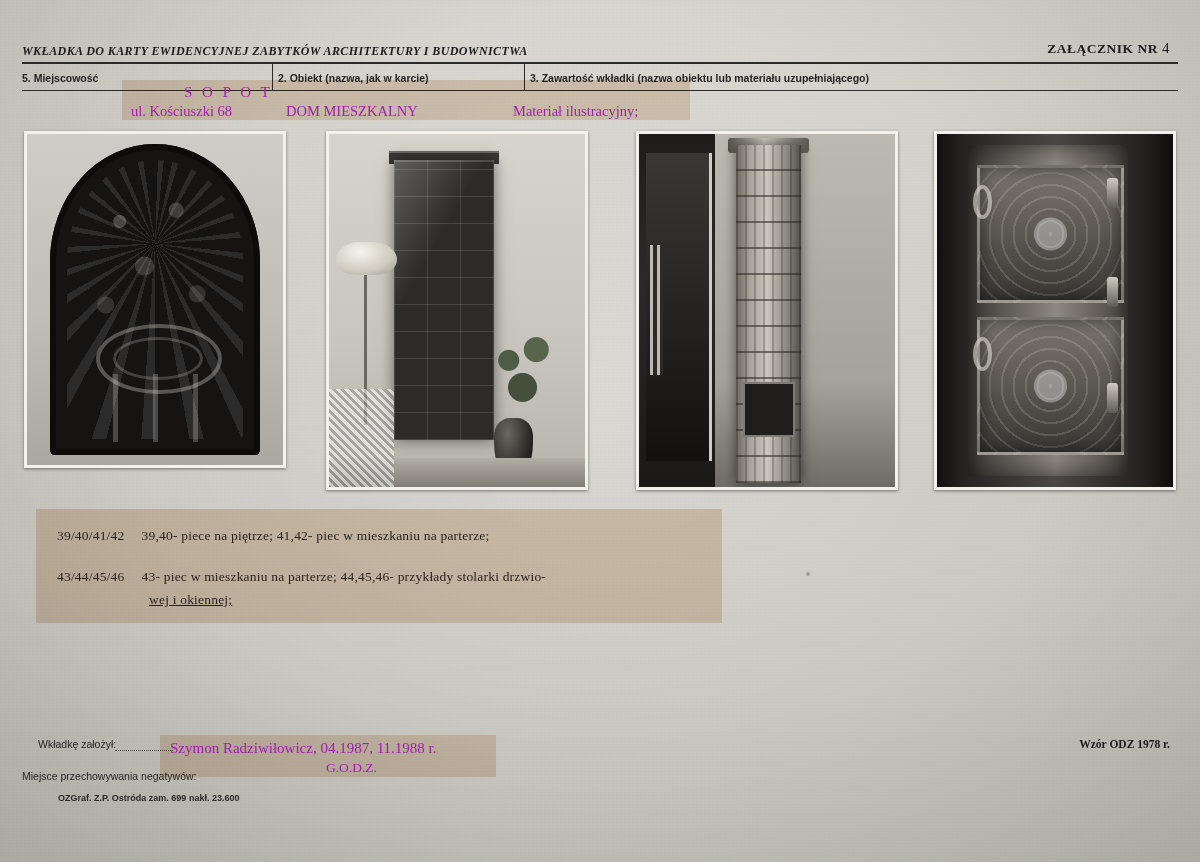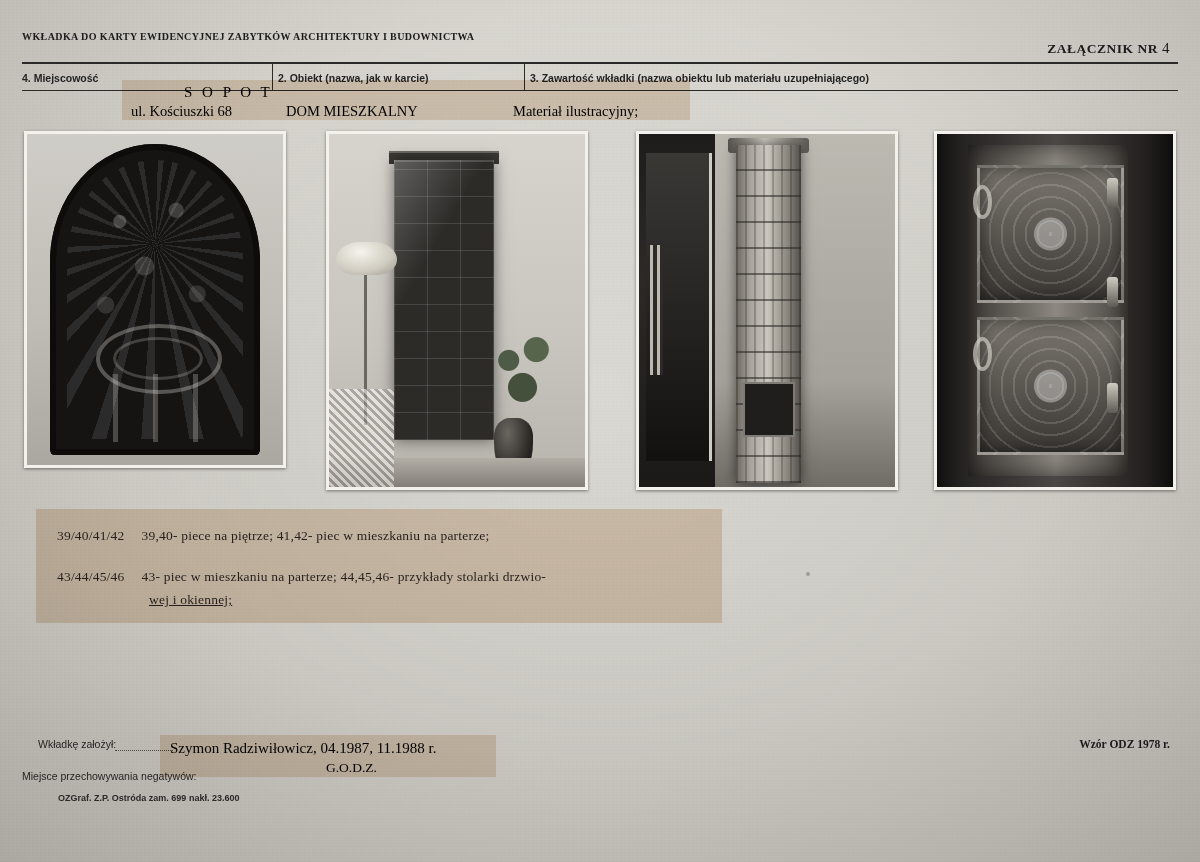--- a/index.html
+++ b/index.html
@@ -36,26 +36,27 @@
   }
 
   
   .rule {
     position: absolute;
     background: #2a2a28;
   }
   .hdr-title {
     position: absolute;
     left: 22px;
-    top: 31px;
-    font-size: 10px;
+    top: 44px;
+    font-size: 12px;
     letter-spacing: .4px;
     font-weight: bold;
     font-family: "Liberation Serif", serif;
     white-space: nowrap;
+    font-style: italic;
   }
   .hdr-annex {
     position: absolute;
     right: 30px;
     top: 40px;
     font-size: 13.5px;
     font-weight: bold;
     letter-spacing: .5px;
     white-space: nowrap;
   }
@@ -82,21 +83,21 @@
 
   
   .typed-strip {
     position: absolute;
     background: rgba(226, 198, 170, 0.55);
     mix-blend-mode: multiply;
   }
   .typed {
     position: absolute;
     font-family: "Liberation Serif", serif;
-    color: #000000;
+    color: #a21caf;
     white-space: nowrap;
   }
 
   
   .photo {
     position: absolute;
     background: #121212;
     box-shadow: 0 1px 3px rgba(0,0,0,.45);
     overflow: hidden;
   }
@@ -416,21 +417,21 @@
   <div class="hdr-annex">
     <span>ZAŁĄCZNIK NR</span><span class="num">4</span>
   </div>
 
   <div class="rule" style="left:22px; top:62px; width:1156px; height:2px;"></div>
   <div class="rule" style="left:22px; top:90px; width:1156px; height:1px;"></div>
 
   <div class="tick" style="left:272px; top:63px; height:27px;"></div>
   <div class="tick" style="left:524px; top:63px; height:27px;"></div>
 
-  <div class="field-label" style="left:22px; top:72px;">4. Miejscowość</div>
+  <div class="field-label" style="left:22px; top:72px;">5. Miejscowość</div>
   <div class="field-label" style="left:278px; top:72px;">2. Obiekt (nazwa, jak w karcie)</div>
   <div class="field-label" style="left:530px; top:72px;">3. Zawartość wkładki (nazwa obiektu lub materiału uzupełniającego)</div>
 
   <div class="typed-strip" style="left:122px; top:80px; width:568px; height:40px;"></div>
   <div class="typed" style="left:184px; top:84px; font-size:15px; letter-spacing:3px;">S O P O T</div>
   <div class="typed" style="left:131px; top:103px; font-size:14.5px;">ul. Kościuszki  68</div>
   <div class="typed" style="left:286px; top:103px; font-size:14.5px;">DOM MIESZKALNY</div>
   <div class="typed" style="left:513px; top:103px; font-size:14.5px;">Materiał ilustracyjny;</div>
 
   <div class="photo" style="left:24px; top:131px; width:262px; height:337px;">

